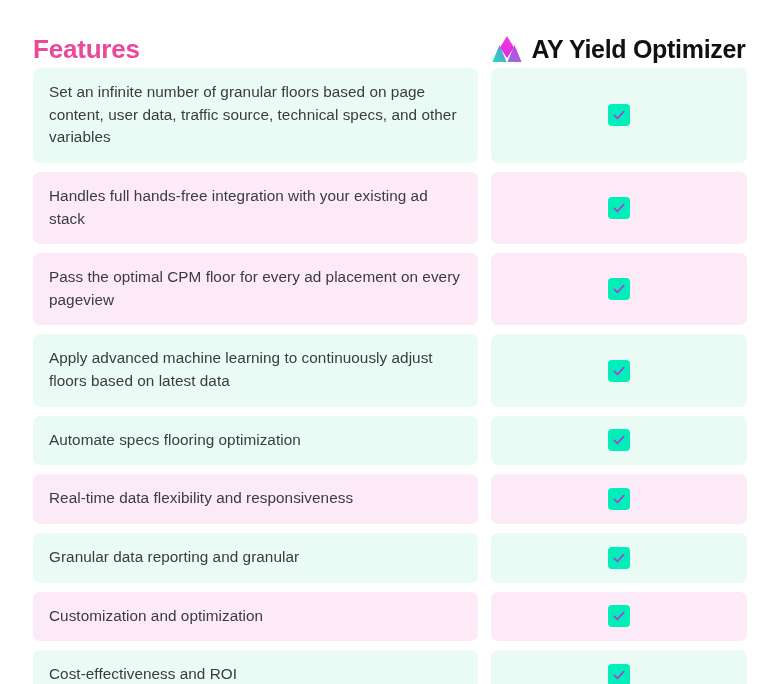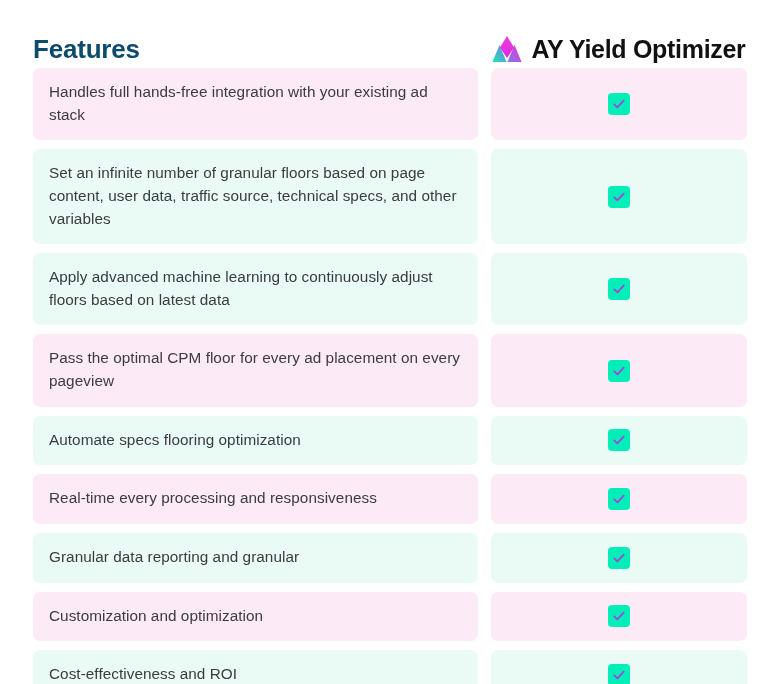--- a/index.html
+++ b/index.html
@@ -29,21 +29,21 @@
     align-items: flex-end;
     height: 68px;
     padding-bottom: 4px;
     box-sizing: border-box;
   }
   .header-features {
     width: 445px;
     flex: 0 0 445px;
     font-size: 26px;
     font-weight: bold;
-    color: #0c4a6e;
+    color: #ec4899;
     letter-spacing: -0.2px;
     line-height: 1;
     padding-bottom: 2px;
   }
   .header-gap { width: 13px; flex: 0 0 13px; }
   .header-product {
     flex: 1 1 auto;
     display: flex;
     align-items: center;
     justify-content: center;
@@ -147,39 +147,53 @@
           <polygon points="15,0 22,11.5 15,22 8,11.5" fill="url(#gMid)"></polygon>
         </svg>
       </span>
       <span class="brand-name">AY Yield Optimizer</span>
     </div>
   </div>
 
   <div class="rows">
 
     <div class="feature-row">
+      <div class="cell-feature tint-mint">
+        <span class="feature-text">Set an infinite number of granular floors based on page content, user data, traffic source, technical specs, and other variables</span>
+      </div>
+      <div class="row-gap"></div>
+      <div class="cell-check tint-mint">
+        <span class="check-box">
+          <svg width="14" height="14" viewBox="0 0 14 14" aria-hidden="true">
+            <path d="M2.3 7.4 L5.4 10.3 L11.7 3.6" fill="none" stroke="#a93fd9" stroke-width="1.7" stroke-linecap="round" stroke-linejoin="round"></path>
+          </svg>
+        </span>
+      </div>
+    </div>
+
+    <div class="feature-row">
       <div class="cell-feature tint-pink">
         <span class="feature-text">Handles full hands-free integration with your existing ad stack</span>
       </div>
       <div class="row-gap"></div>
       <div class="cell-check tint-pink">
         <span class="check-box">
           <svg width="14" height="14" viewBox="0 0 14 14" aria-hidden="true">
             <path d="M2.3 7.4 L5.4 10.3 L11.7 3.6" fill="none" stroke="#a93fd9" stroke-width="1.7" stroke-linecap="round" stroke-linejoin="round"></path>
           </svg>
         </span>
       </div>
     </div>
 
     <div class="feature-row">
-      <div class="cell-feature tint-mint">
-        <span class="feature-text">Set an infinite number of granular floors based on page content, user data, traffic source, technical specs, and other variables</span>
-      </div>
-      <div class="row-gap"></div>
-      <div class="cell-check tint-mint">
+      <div class="cell-feature tint-pink">
+        <span class="feature-text">Pass the optimal CPM floor for every ad placement on every pageview</span>
+      </div>
+      <div class="row-gap"></div>
+      <div class="cell-check tint-pink">
         <span class="check-box">
           <svg width="14" height="14" viewBox="0 0 14 14" aria-hidden="true">
             <path d="M2.3 7.4 L5.4 10.3 L11.7 3.6" fill="none" stroke="#a93fd9" stroke-width="1.7" stroke-linecap="round" stroke-linejoin="round"></path>
           </svg>
         </span>
       </div>
     </div>
 
     <div class="feature-row">
       <div class="cell-feature tint-mint">
@@ -189,50 +203,36 @@
       <div class="cell-check tint-mint">
         <span class="check-box">
           <svg width="14" height="14" viewBox="0 0 14 14" aria-hidden="true">
             <path d="M2.3 7.4 L5.4 10.3 L11.7 3.6" fill="none" stroke="#a93fd9" stroke-width="1.7" stroke-linecap="round" stroke-linejoin="round"></path>
           </svg>
         </span>
       </div>
     </div>
 
     <div class="feature-row">
-      <div class="cell-feature tint-pink">
-        <span class="feature-text">Pass the optimal CPM floor for every ad placement on every pageview</span>
-      </div>
-      <div class="row-gap"></div>
-      <div class="cell-check tint-pink">
-        <span class="check-box">
-          <svg width="14" height="14" viewBox="0 0 14 14" aria-hidden="true">
-            <path d="M2.3 7.4 L5.4 10.3 L11.7 3.6" fill="none" stroke="#a93fd9" stroke-width="1.7" stroke-linecap="round" stroke-linejoin="round"></path>
-          </svg>
-        </span>
-      </div>
-    </div>
-
-    <div class="feature-row">
       <div class="cell-feature tint-mint">
         <span class="feature-text">Automate specs flooring optimization</span>
       </div>
       <div class="row-gap"></div>
       <div class="cell-check tint-mint">
         <span class="check-box">
           <svg width="14" height="14" viewBox="0 0 14 14" aria-hidden="true">
             <path d="M2.3 7.4 L5.4 10.3 L11.7 3.6" fill="none" stroke="#a93fd9" stroke-width="1.7" stroke-linecap="round" stroke-linejoin="round"></path>
           </svg>
         </span>
       </div>
     </div>
 
     <div class="feature-row">
       <div class="cell-feature tint-pink">
-        <span class="feature-text">Real-time every processing and responsiveness</span>
+        <span class="feature-text">Real-time data flexibility and responsiveness</span>
       </div>
       <div class="row-gap"></div>
       <div class="cell-check tint-pink">
         <span class="check-box">
           <svg width="14" height="14" viewBox="0 0 14 14" aria-hidden="true">
             <path d="M2.3 7.4 L5.4 10.3 L11.7 3.6" fill="none" stroke="#a93fd9" stroke-width="1.7" stroke-linecap="round" stroke-linejoin="round"></path>
           </svg>
         </span>
       </div>
     </div>

